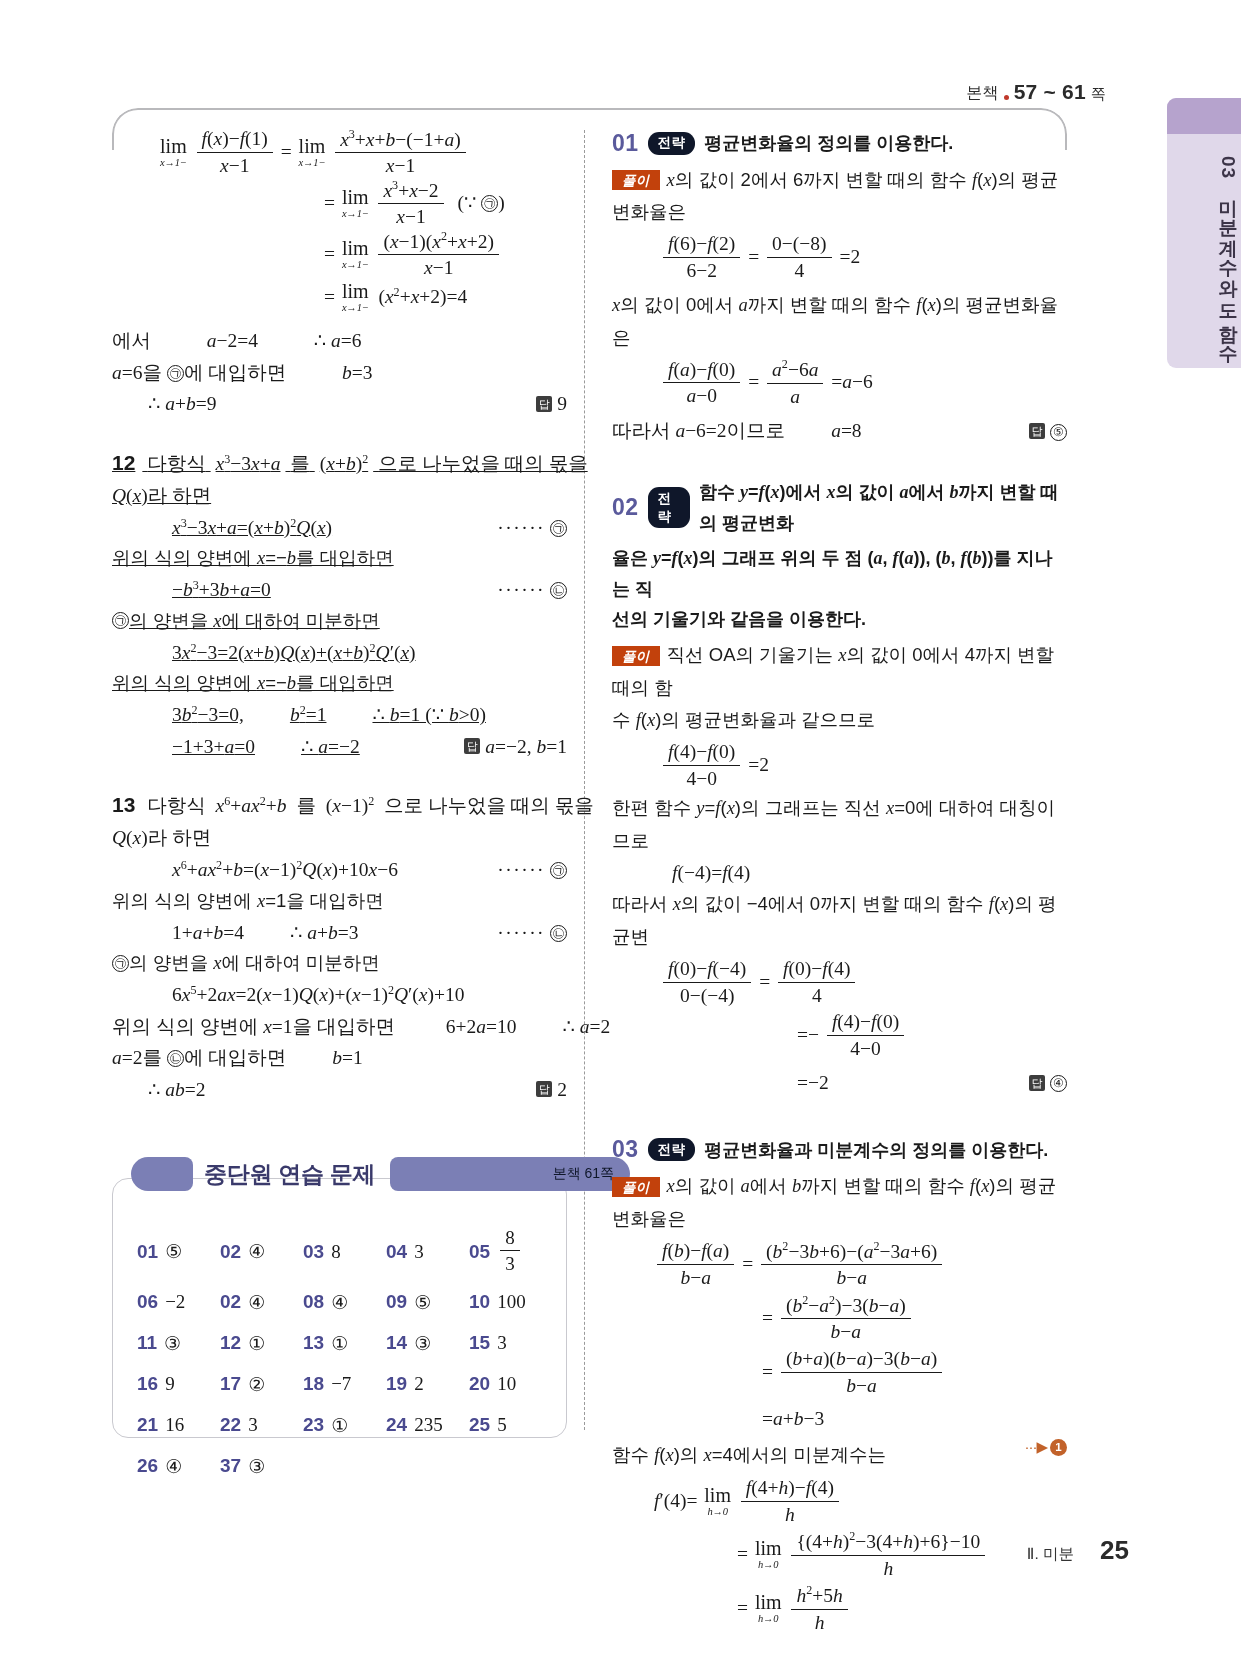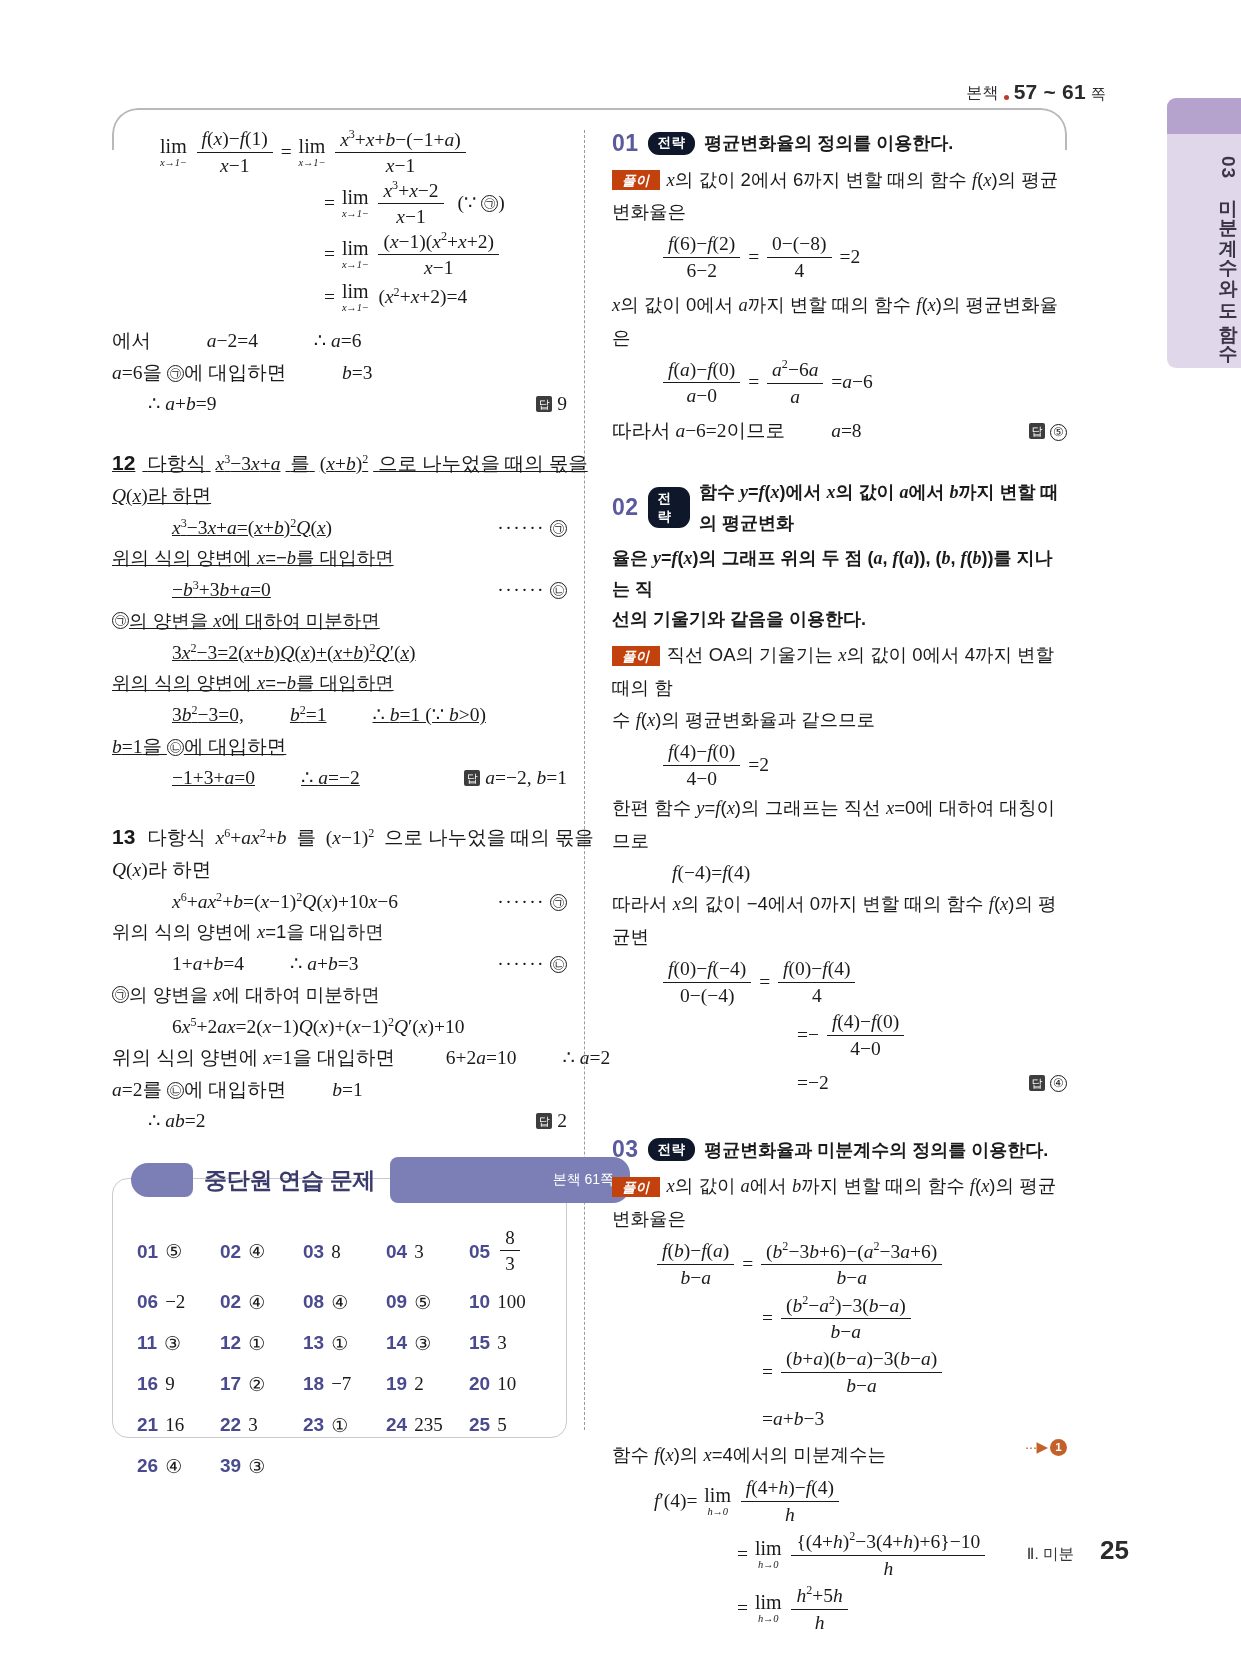--- a/index.html
+++ b/index.html
@@ -156,25 +156,25 @@
   .ab-pill {
     width:62px; height:34px; background:#7b7fb5;
     border-radius:17px 8px 8px 17px;
   }
   .ab-title {
     font-family:"Liberation Sans", sans-serif; font-weight:bold;
     font-size:23px; color:#3a3a6b; margin-left:11px; white-space:nowrap;
     letter-spacing:-.3px;
   }
   .ab-ref {
-    margin-left:15px; height:46px; width:240px;
+    margin-left:15px; height:34px; width:240px;
     background:#7b7fb5; border-radius:8px 17px 17px 8px;
     display:flex; align-items:center; justify-content:flex-end;
     padding-right:16px;
-    font-family:"Liberation Sans", sans-serif; font-size:14px; color:#ffffff;
+    font-family:"Liberation Sans", sans-serif; font-size:14px; color:#0f172a;
   }
   .ans-grid {
     position:absolute; left:24px; top:48px; right:14px;
     display:grid; grid-template-columns:repeat(5, 1fr);
     row-gap:11px;
   }
   .ans-cell { display:flex; align-items:center; gap:7px; font-size:19px; min-height:30px; }
   .ans-cell .n {
     font-family:"Liberation Sans", sans-serif; font-weight:bold;
     font-size:19px; color:#4a4a8f;
@@ -280,21 +280,20 @@
         <span class="ansline"><span class="dots">······</span> <span class="circ">㉡</span></span>
       </div>
       <div class="ln kr"><span class="circ">㉠</span>의 양변을 <span class="mi">x</span>에 대하여 미분하면</div>
       <div class="ln ind2">
         3<span class="mi">x</span><sup>2</sup>−3=2(<span class="mi">x</span>+<span class="mi">b</span>)<span class="mi">Q</span>(<span class="mi">x</span>)+(<span class="mi">x</span>+<span class="mi">b</span>)<sup>2</sup><span class="mi">Q</span>′(<span class="mi">x</span>)
       </div>
       <div class="ln kr">위의 식의 양변에 <span class="mi">x</span>=−<span class="mi">b</span>를 대입하면</div>
       <div class="ln ind2">
         3<span class="mi">b</span><sup>2</sup>−3=0,<span class="sp-l"></span><span class="mi">b</span><sup>2</sup>=1<span class="sp-l"></span>∴ <span class="mi">b</span>=1 (∵ <span class="mi">b</span>&gt;0)
       </div>
-      <div class="ln"><span class="mi">b</span>=1<span class="kr">을 <span class="circ">㉡</span>에 대입하면</span></div>
       <div class="ln ind2" style="position:relative;">
         −1+3+<span class="mi">a</span>=0<span class="sp-l"></span>∴ <span class="mi">a</span>=−2
         <span class="ansline">
           <span class="ansmark">답</span><span class="mi">a</span>=−2, <span class="mi">b</span>=1
         </span>
       </div>
     </div>
 
     <div style="margin-top:26px; position:relative;">
       <div class="ln">
@@ -442,21 +441,21 @@
         </div>
         <div class="ans-cell">
           <span class="n">25</span>
           <span class="v">5</span>
         </div>
         <div class="ans-cell">
           <span class="n">26</span>
           <span class="v">④</span>
         </div>
         <div class="ans-cell">
-          <span class="n">39</span>
+          <span class="n">37</span>
           <span class="v">③</span>
         </div>
       </div>
   </div>
 
   <div class="col col-right">
 
     <div style="position:relative;">
       <div class="qhead">
         <span class="qnum">01</span>

